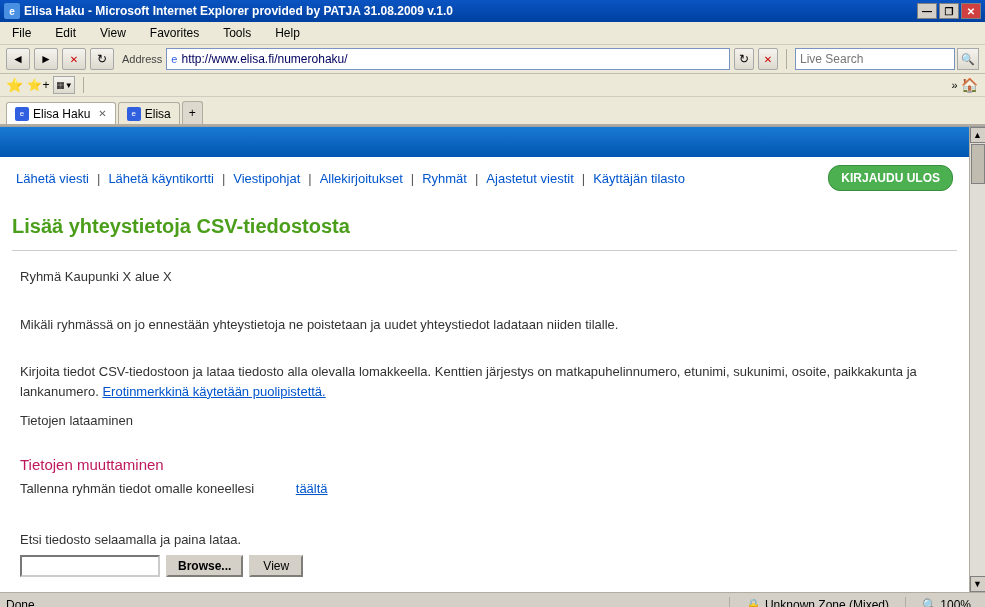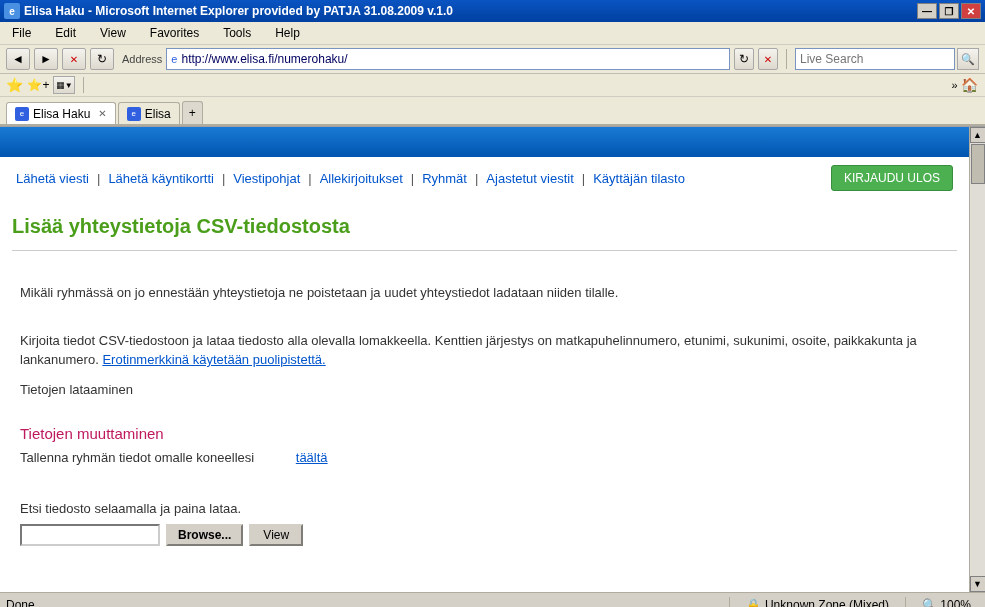--- a/index.html
+++ b/index.html
@@ -119,22 +119,22 @@
     .page-nav {
       background: white;
       padding: 8px 16px;
       display: flex; align-items: center; gap: 8px;
       border-bottom: none;
     }
     .nav-link { color: #0055cc; text-decoration: none; font-size: 13px; }
     .nav-sep { color: #555; }
     .kirjaudu-btn {
       background: #4caf50; color: white; border: 1px solid #388e3c;
-      padding: 5px 12px; font-size: 12px; font-weight: normal; cursor: pointer;
-      border-radius: 3px; margin-left: auto;
+      padding: 5px 12px; font-size: 12px; font-weight: bold; cursor: pointer;
+      border-radius: 12px; margin-left: auto;
     }
 
     
     .page-content { padding: 16px 12px; }
     .page-title { color: #4a9e1a; font-size: 20px; font-weight: bold; margin-bottom: 12px; }
     .divider { border: none; border-top: 1px solid #ccc; margin-bottom: 16px; }
 
     .info-section { margin-bottom: 12px; padding: 0 8px; }
     .info-text { font-size: 13px; color: #333; line-height: 1.5; }
     .section-heading { font-size: 13px; color: #333; font-weight: normal; margin-bottom: 6px; }
@@ -264,20 +264,23 @@
       <a class="nav-link">Ajastetut viestit</a>
       <span class="nav-sep">|</span>
       <a class="nav-link">Käyttäjän tilasto</a>
       <button class="kirjaudu-btn">KIRJAUDU ULOS</button>
     </div>
 
     <div class="page-content">
       <div class="page-title">Lisää yhteystietoja CSV-tiedostosta</div>
       <hr class="divider">
 
+      <div class="info-section">
+        <div class="info-text">Ryhmä Kaupunki X alue X</div>
+      </div>
       <div class="section-gap"></div>
       <div class="info-section">
         <div class="info-text">Mikäli ryhmässä on jo ennestään yhteystietoja ne poistetaan ja uudet yhteystiedot ladataan niiden tilalle.</div>
       </div>
       <div class="section-gap"></div>
       <div class="info-section">
         <div class="info-text">
           <span>Kirjoita tiedot CSV-tiedostoon ja lataa tiedosto alla olevalla lomakkeella. Kenttien järjestys on matkapuhelinnumero, etunimi, sukunimi, osoite, paikkakunta ja lankanumero.</span>
           <span class="link-text">Erotinmerkkinä käytetään puolipistettä.</span>
         </div>

